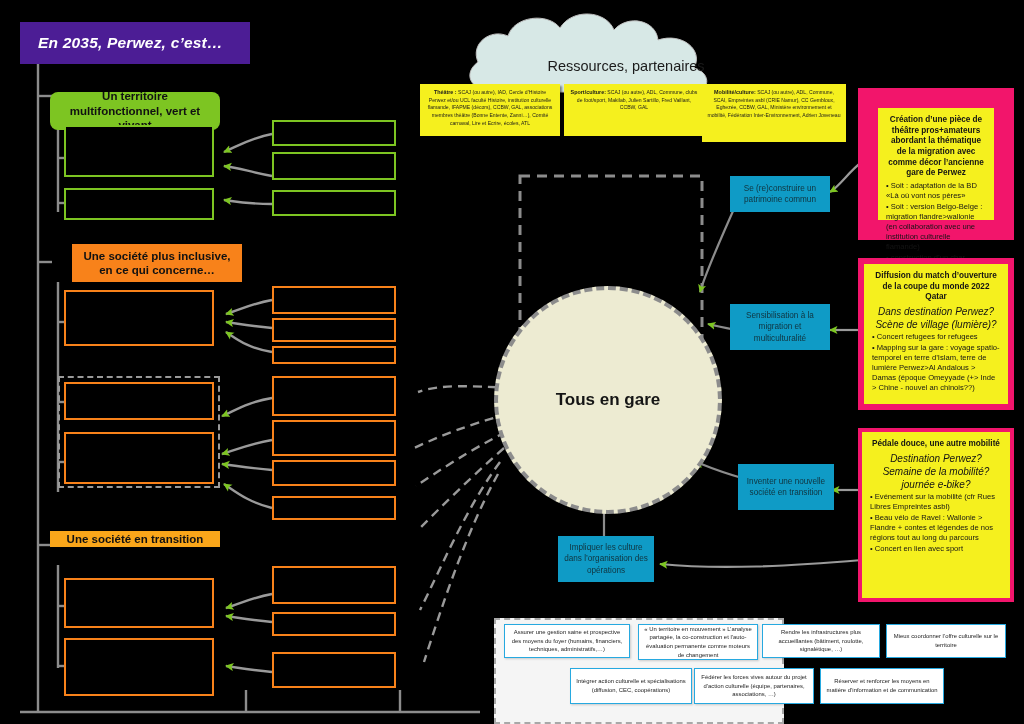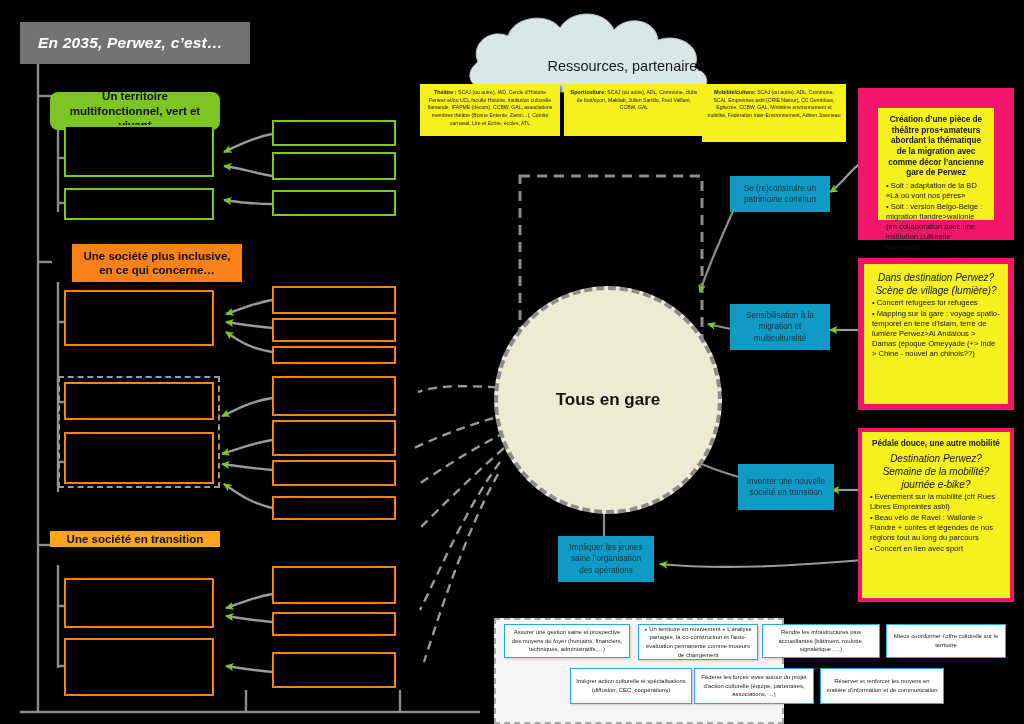--- a/index.html
+++ b/index.html
@@ -5,21 +5,21 @@
   html,body{margin:0;padding:0;background:#000;}
   body{width:1024px;height:724px;overflow:hidden;
        font-family:"Liberation Sans", sans-serif;}
   #canvas{position:relative;width:1024px;height:724px;background:#000000;}
 
   .abs{position:absolute;box-sizing:border-box;}
 
   
   .title-banner{
     left:20px;top:22px;width:230px;height:42px;
-    background:#737373;color:#ffffff;
+    background:#4c1d95;color:#ffffff;
     font-size:15.5px;font-weight:bold;font-style:italic;
     display:flex;align-items:center;padding-left:18px;letter-spacing:.2px;
   }
 
   
   .cat-head{
     display:flex;align-items:center;justify-content:center;text-align:center;
     font-size:11.5px;font-weight:bold;color:#111;line-height:1.25;padding:4px 8px;
   }
   .cat-green{background:#7DC522;}
@@ -233,40 +233,41 @@
     <div class="idea" style="height:100%;box-sizing:border-box;">
       <span class="ih">Création d’une pièce de théâtre pros+amateurs abordant la thématique de la migration avec comme décor l’ancienne gare de Perwez</span>
       <span class="bullet">• Soit : adaptation de la BD «Là où vont nos pères»</span>
       <span class="bullet">• Soit : version Belgo-Belge : migration flandre&gt;wallonie (en collaboration avec une institution culturelle flamande)</span>
       <span class="bullet">• construction d’un char train/navette roulotte.</span>
     </div>
   </div>
 
   <div class="abs idea-frame" style="left:858px;top:258px;width:156px;height:152px;padding:6px;">
     <div class="idea" style="height:100%;box-sizing:border-box;">
+      <span class="ih">Diffusion du match d’ouverture de la coupe du monde 2022 Qatar</span>
       <span class="isub">Dans destination Perwez? Scène de village (lumière)?</span>
       <span class="bullet">• Concert refugees for refugees</span>
       <span class="bullet">• Mapping sur la gare : voyage spatio-temporel en terre d’Islam, terre de lumière Perwez&gt;Al Andalous &gt; Damas (époque Omeyyade (+&gt; Inde &gt; Chine - nouvel an chinois??)</span>
     </div>
   </div>
 
   <div class="abs idea-frame" style="left:858px;top:428px;width:156px;height:174px;padding:4px;">
     <div class="idea" style="height:100%;box-sizing:border-box;">
       <span class="ih">Pédale douce, une autre mobilité</span>
       <span class="isub">Destination Perwez? Semaine de la mobilité? journée e-bike?</span>
       <span class="bullet">• Evénement sur la mobilité (cfr Rues Libres Empreintes asbl)</span>
       <span class="bullet">• Beau vélo de Ravel : Wallonie &gt; Flandre + contes et légendes de nos régions tout au long du parcours</span>
       <span class="bullet">• Concert en lien avec sport</span>
     </div>
   </div>
 
   <div class="abs cyan" style="left:730px;top:176px;width:100px;height:36px;">Se (re)construire un patrimoine commun</div>
   <div class="abs cyan" style="left:730px;top:304px;width:100px;height:46px;">Sensibilisation à la migration et multiculturalité</div>
   <div class="abs cyan" style="left:738px;top:464px;width:96px;height:46px;">Inventer une nouvelle société en transition</div>
-  <div class="abs cyan" style="left:558px;top:536px;width:96px;height:46px;">Impliquer les jeunes saine l’organisation des opérations</div>
+  <div class="abs cyan" style="left:558px;top:536px;width:96px;height:46px;">Impliquer les culture dans l’organisation des opérations</div>
 
   <div class="abs circle">Tous en gare</div>
 
   <div class="abs panel"></div>
 
   <div class="abs wbox" style="left:504px;top:624px;width:126px;height:34px;">Assurer une gestion saine et prospective des moyens du foyer (humains, financiers, techniques, administratifs,…)</div>
   <div class="abs wbox" style="left:638px;top:624px;width:120px;height:36px;">« Un territoire en mouvement » L’analyse partagée, la co-construction et l’auto-évaluation permanente comme moteurs de changement</div>
   <div class="abs wbox" style="left:762px;top:624px;width:118px;height:34px;">Rendre les infrastructures plus accueillantes (bâtiment, roulotte, signalétique, …)</div>
   <div class="abs wbox" style="left:886px;top:624px;width:120px;height:34px;">Mieux coordonner l’offre culturelle sur le territoire</div>
   <div class="abs wbox" style="left:570px;top:668px;width:122px;height:36px;">Intégrer action culturelle et spécialisations (diffusion, CEC, coopérations)</div>

